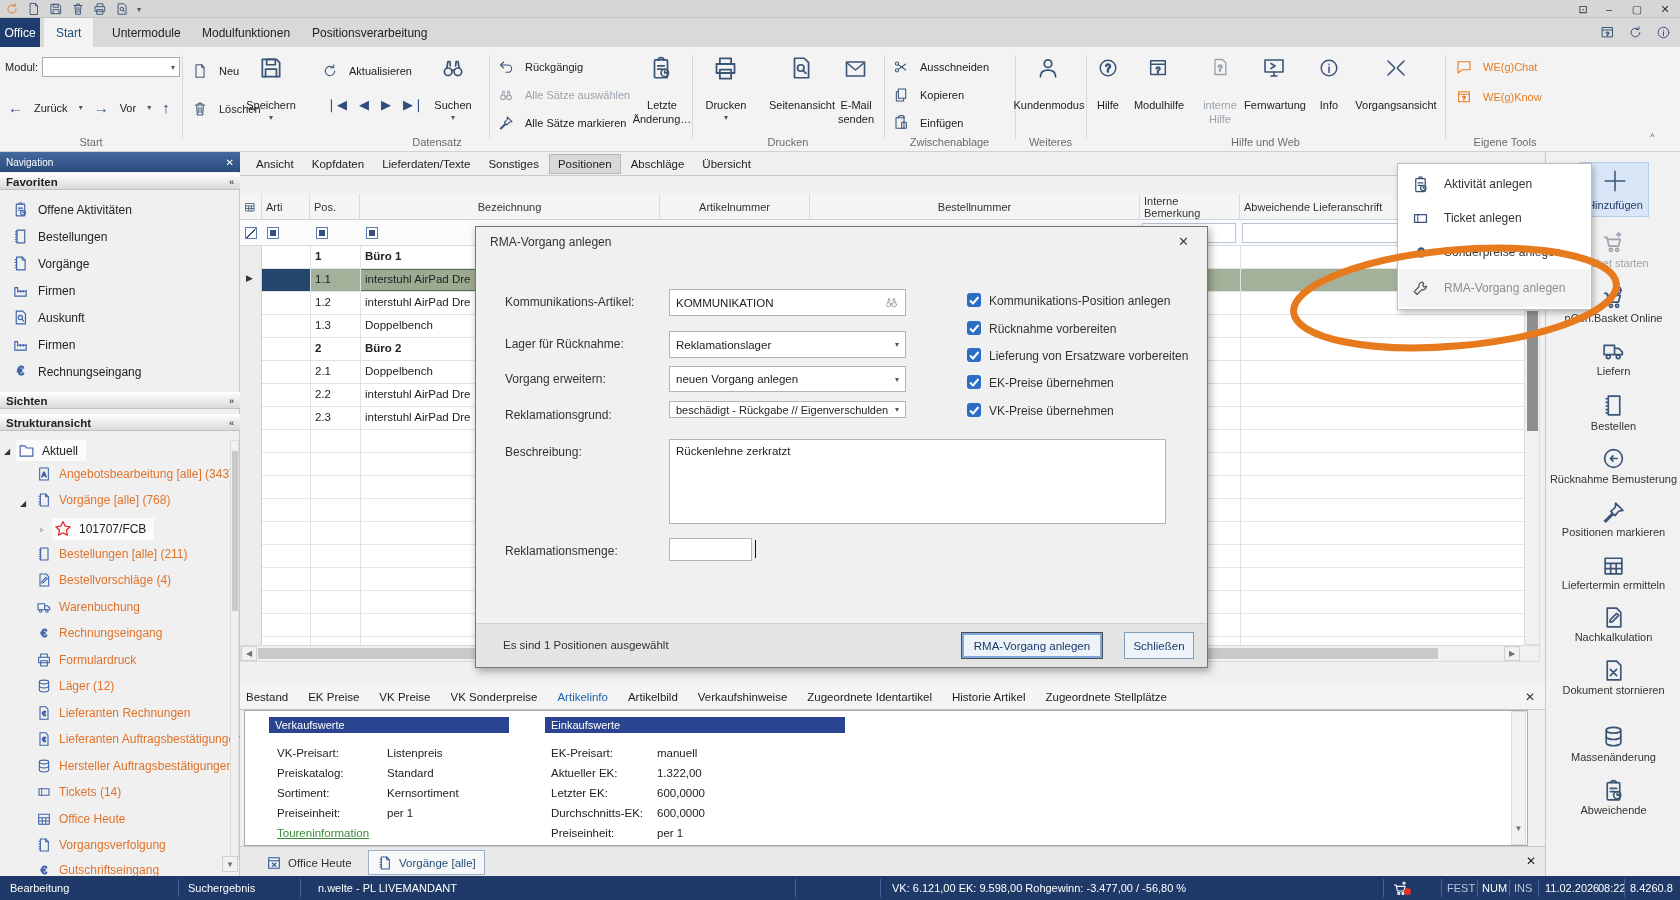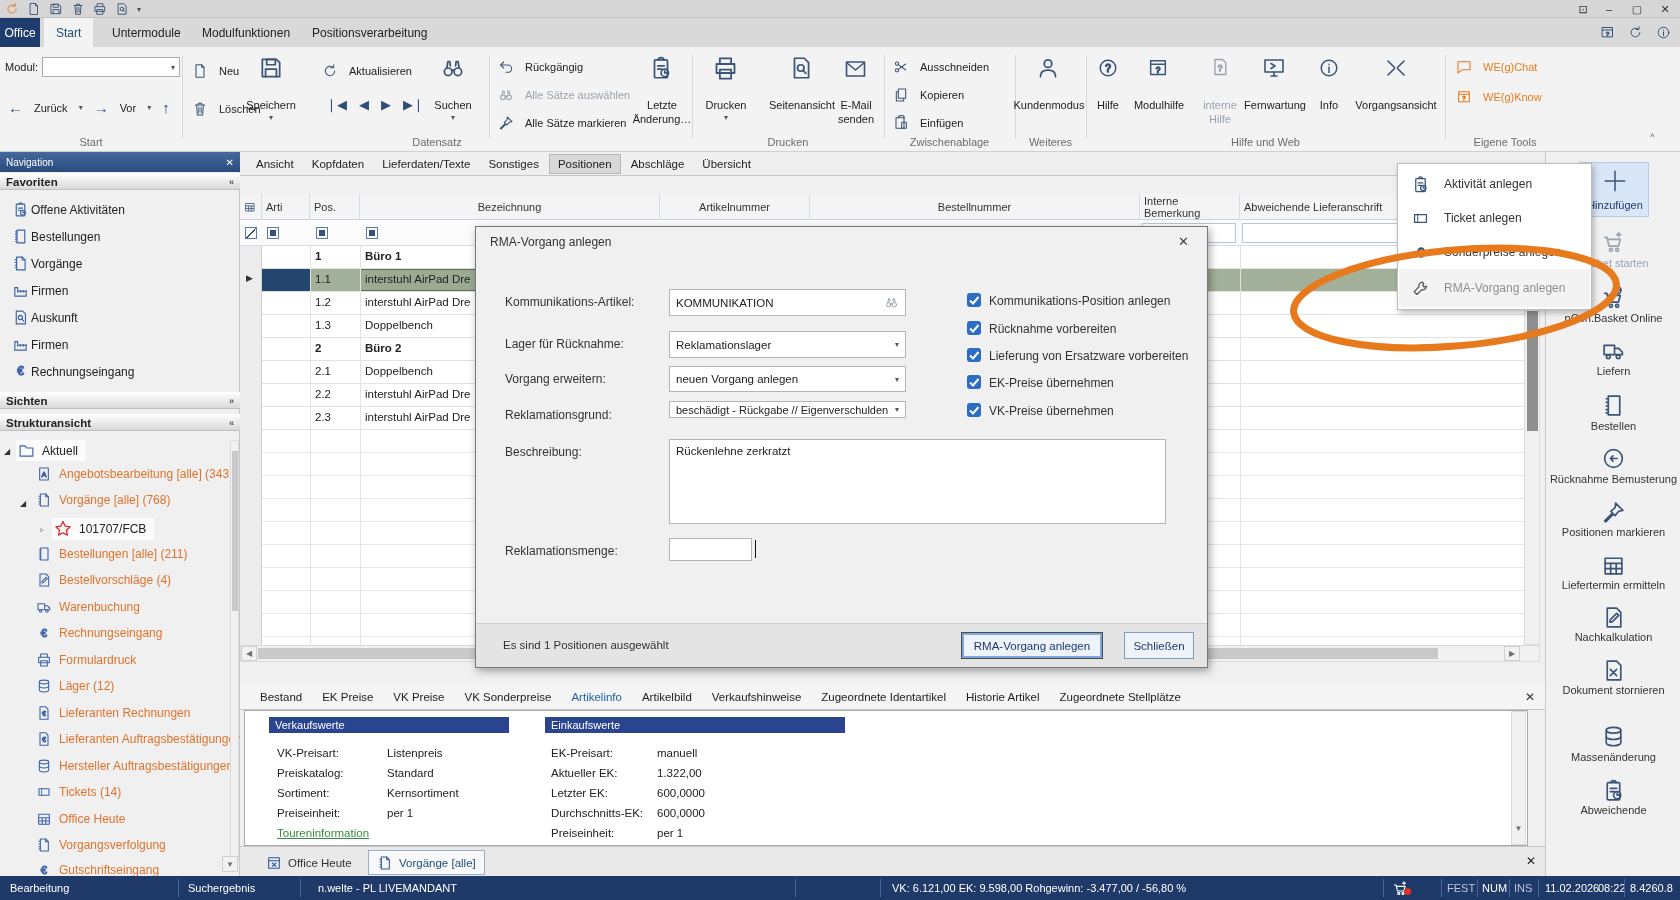--- a/index.html
+++ b/index.html
@@ -27,21 +27,21 @@
   .ri{display:flex;align-items:center;gap:11px;font-size:11px;color:#222;white-space:nowrap}
   .blab{font-size:11px;color:#222;text-align:center;white-space:nowrap}
   .chev{font-size:8px;color:#555;text-align:center}
   .arrowg{font-size:15px;color:#2e4d7b}
   .combo{background:#fff;border:1px solid #ababab;display:flex;align-items:center;padding:0 4px;font-size:11px;color:#222}
   .combo .chev{margin-left:auto}
   
   #nav{left:0;top:152px;width:240px;height:724px;background:#f0f0f0;border-right:1px solid #c8c8c8}
   #nav-title{left:0;top:0;width:240px;height:20px;background:linear-gradient(#44699e,#2a4a7c);color:#fff;display:flex;align-items:center;padding:0 6px;font-size:10px}
   .navsec{left:0;width:240px;height:17px;background:linear-gradient(#fdfdfd,#d9d9d9);border-top:1px solid #fff;border-bottom:1px solid #c0c0c0;display:flex;align-items:center;padding:3px 6px;font-weight:bold;font-size:11.5px;color:#222}
-  .navitem{left:0;width:232px;height:27px;display:flex;align-items:center;gap:2px;padding-left:12px;font-size:12px;color:#222}
+  .navitem{left:0;width:232px;height:27px;display:flex;align-items:center;gap:9px;padding-left:12px;font-size:12px;color:#222}
   .titem{display:flex;align-items:center;gap:7px;font-size:12px;color:#e0732c;white-space:nowrap}
   .texp{font-size:8px;color:#333}
   
   #gridreg{left:240px;top:152px;width:1305px;height:724px;background:#f0f0f0}
   #gtabs{left:0;top:0;width:1305px;height:24px;background:#efefef;border-bottom:1px solid #c8c8c8;display:flex;align-items:center;padding-left:8px;gap:2px}
   .gtab{padding:3px 8px;font-size:11.5px;color:#222}
   .gtab.act{background:#d8d8d8;border:1px solid #b8b8b8}
   .darkbar{background:#14170f;color:#f2f2f2;font-size:11px;display:flex;align-items:center;padding:0 6px}
   #posbar{left:0;top:24px;width:1305px;height:18px}
   #ghead{left:0;top:42px;width:1305px;height:26px;background:#f4f4f4;border-bottom:1px solid #c9d2e0}
@@ -56,21 +56,21 @@
   .grow{left:0;width:1284px;height:23px;border-bottom:1px solid #e2e2e2;background:#fff}
   .gmark{left:0;top:94px;width:22px;height:399px;background:#ececec;border-right:1px solid #cfcfcf}
   .postx{position:absolute;left:75px;top:4px;font-size:11.5px}
   .beztx{position:absolute;left:125px;top:4px;font-size:11.5px;white-space:nowrap;overflow:hidden;width:500px}
   
   .sb{background:#f1f1f1;border:1px solid #dcdcdc}
   .sbtn{background:#f1f1f1;border:1px solid #d0d0d0;color:#707070;font-size:8px;display:flex;align-items:center;justify-content:center}
   .sthumb{background:#c9c9c9}
   
   #infobar{left:0;top:514px;width:1305px;height:18px}
-  #infotabs{left:0;top:532px;width:1305px;height:26px;background:#f4f4f4;border-bottom:1px solid #c8c8c8;display:flex;align-items:center;gap:20px;padding-left:20px}
+  #infotabs{left:0;top:532px;width:1305px;height:26px;background:#f4f4f4;border-bottom:1px solid #c8c8c8;display:flex;align-items:center;gap:20px;padding-left:6px}
   .itab{font-size:11.5px;color:#222;white-space:nowrap}
   .itab.act{color:#1f62a8}
   #infopanel{left:4px;top:558px;width:1284px;height:136px;background:#fff;border:1px solid #a9a9a9}
   .iwhdr{height:16px;background:#2b4490;color:#fff;font-size:11px;display:flex;align-items:center;padding:0 6px}
   .irow{position:absolute;font-size:11.5px;color:#222;white-space:nowrap}
   
   #btabs{left:0;top:694px;width:1305px;height:30px;background:#e9e9e9;border-top:1px solid #c8c8c8}
   .btab{top:3px;height:25px;display:flex;align-items:center;gap:6px;padding:0 8px;font-size:11.5px;color:#333}
   .btab.act{background:#f8f8f8;border:1px solid #9ab0c8;color:#1f4e79}
   

